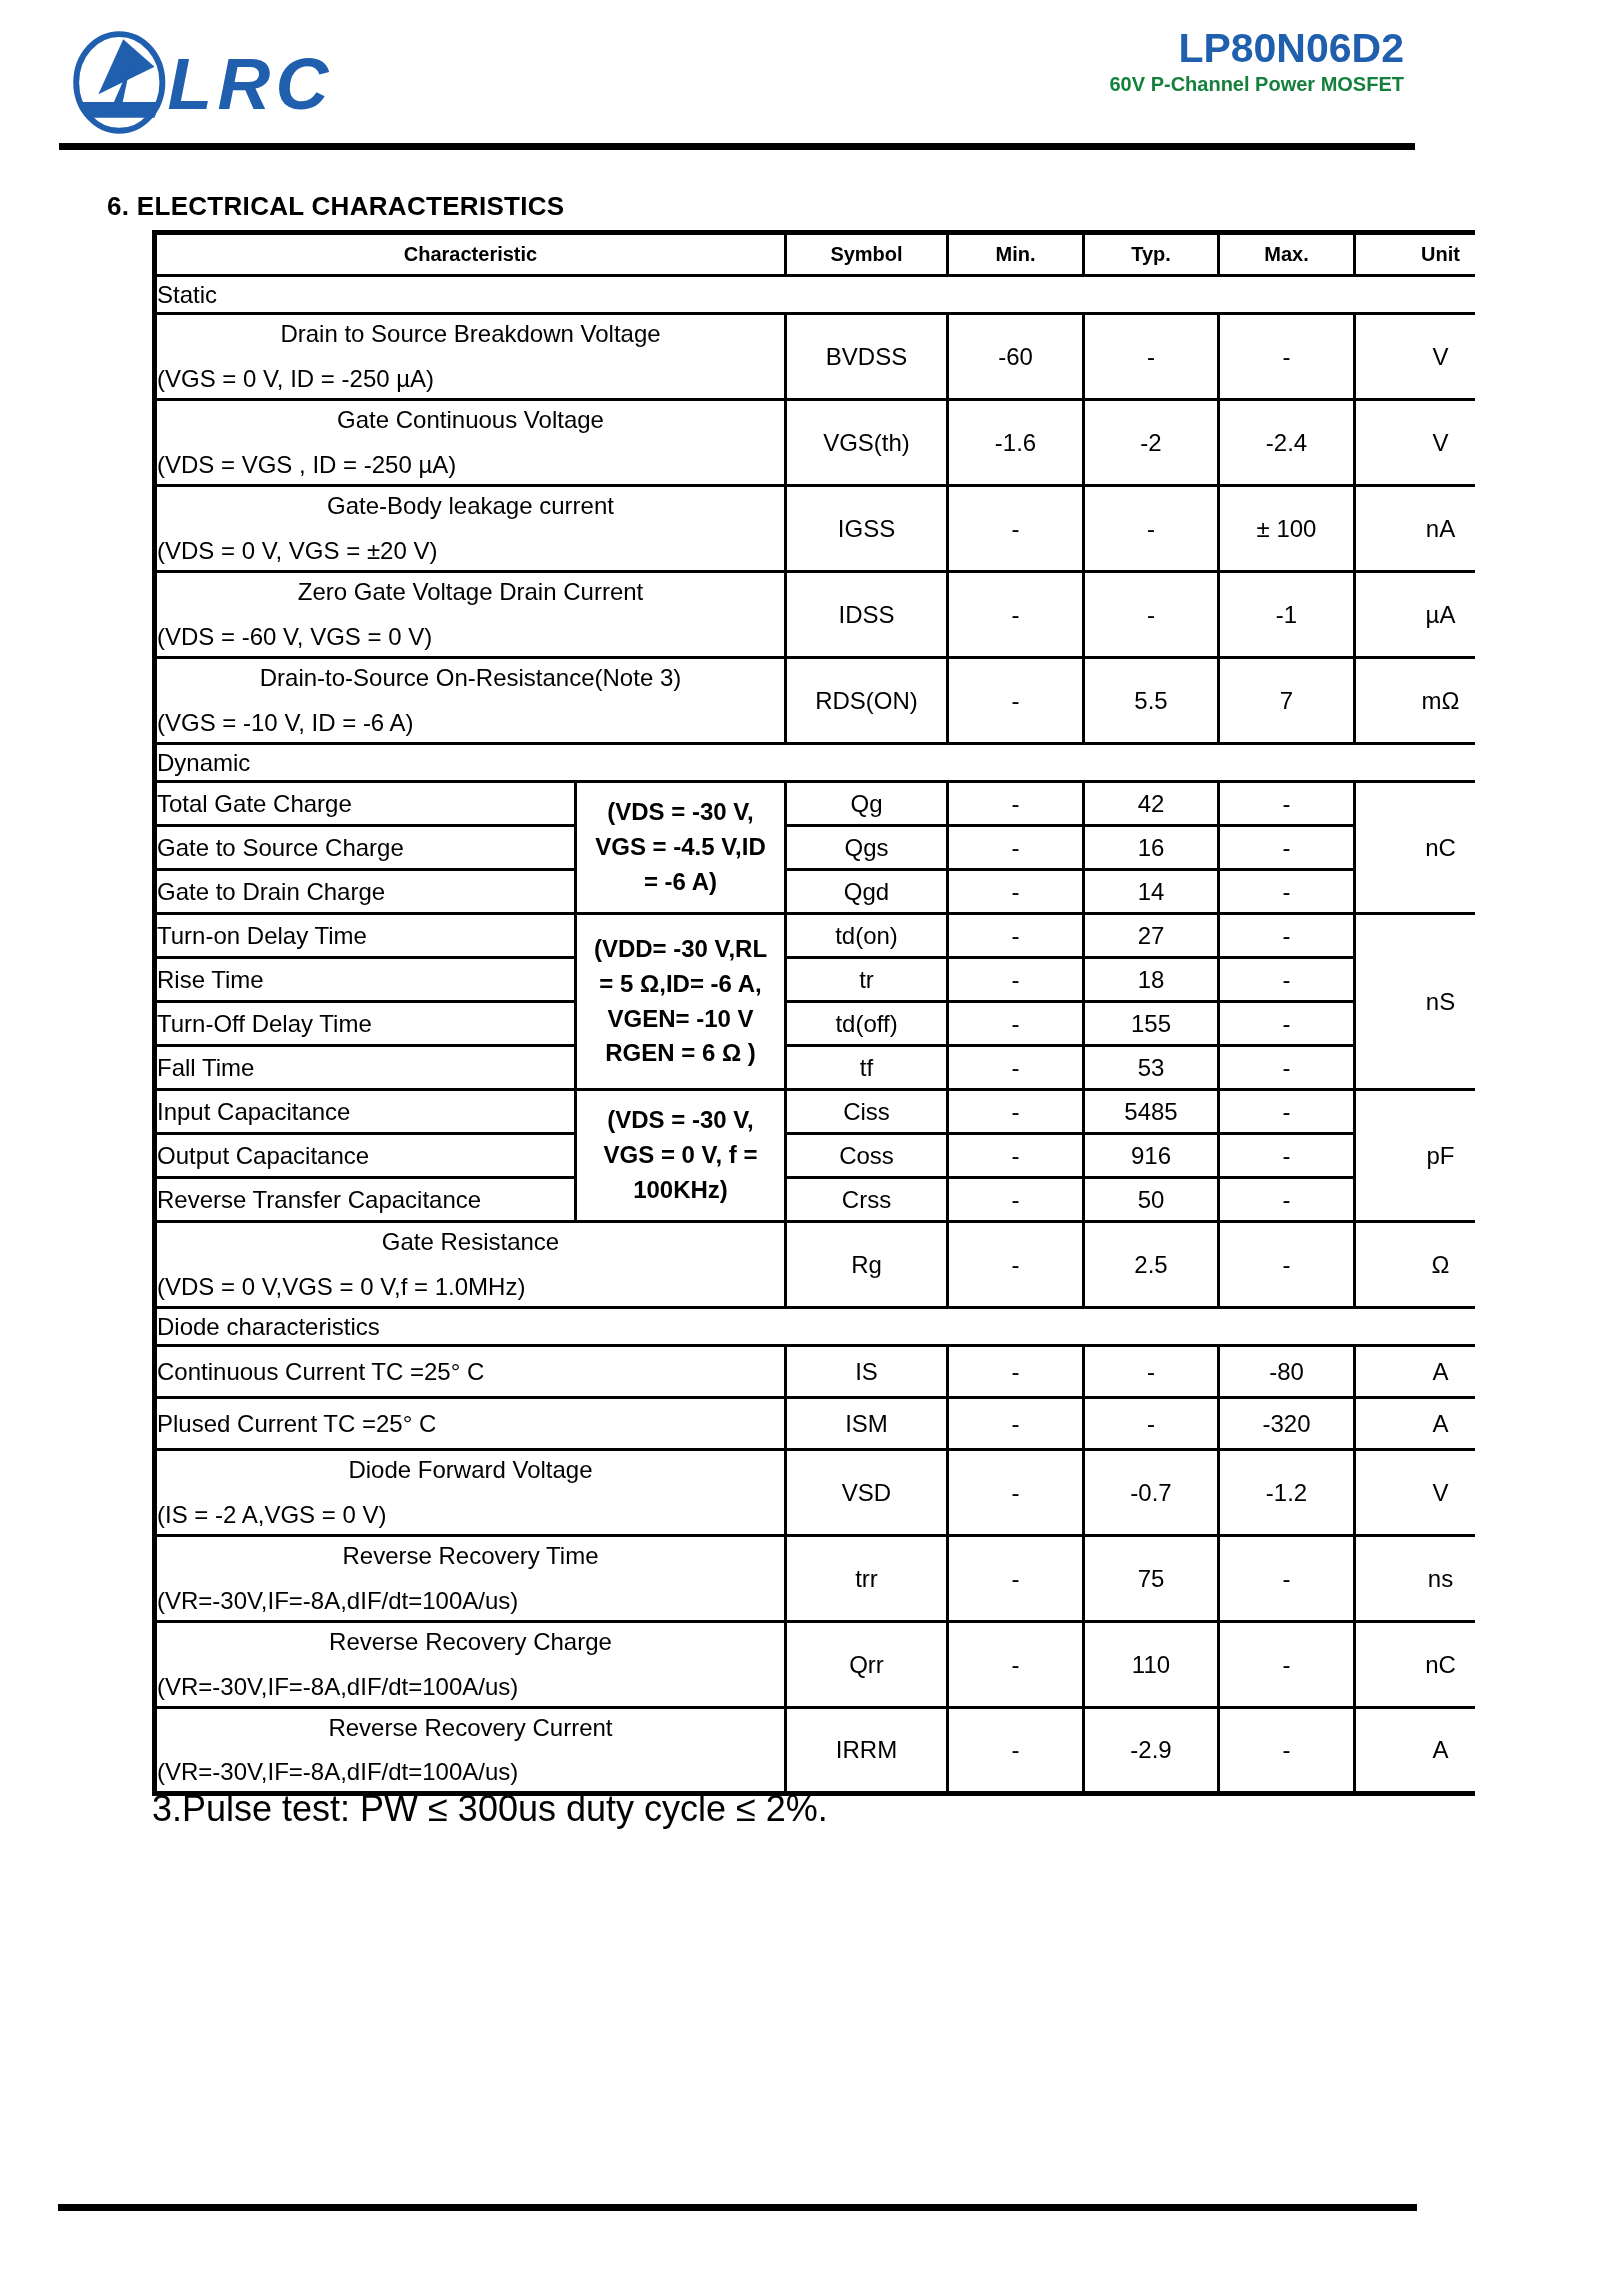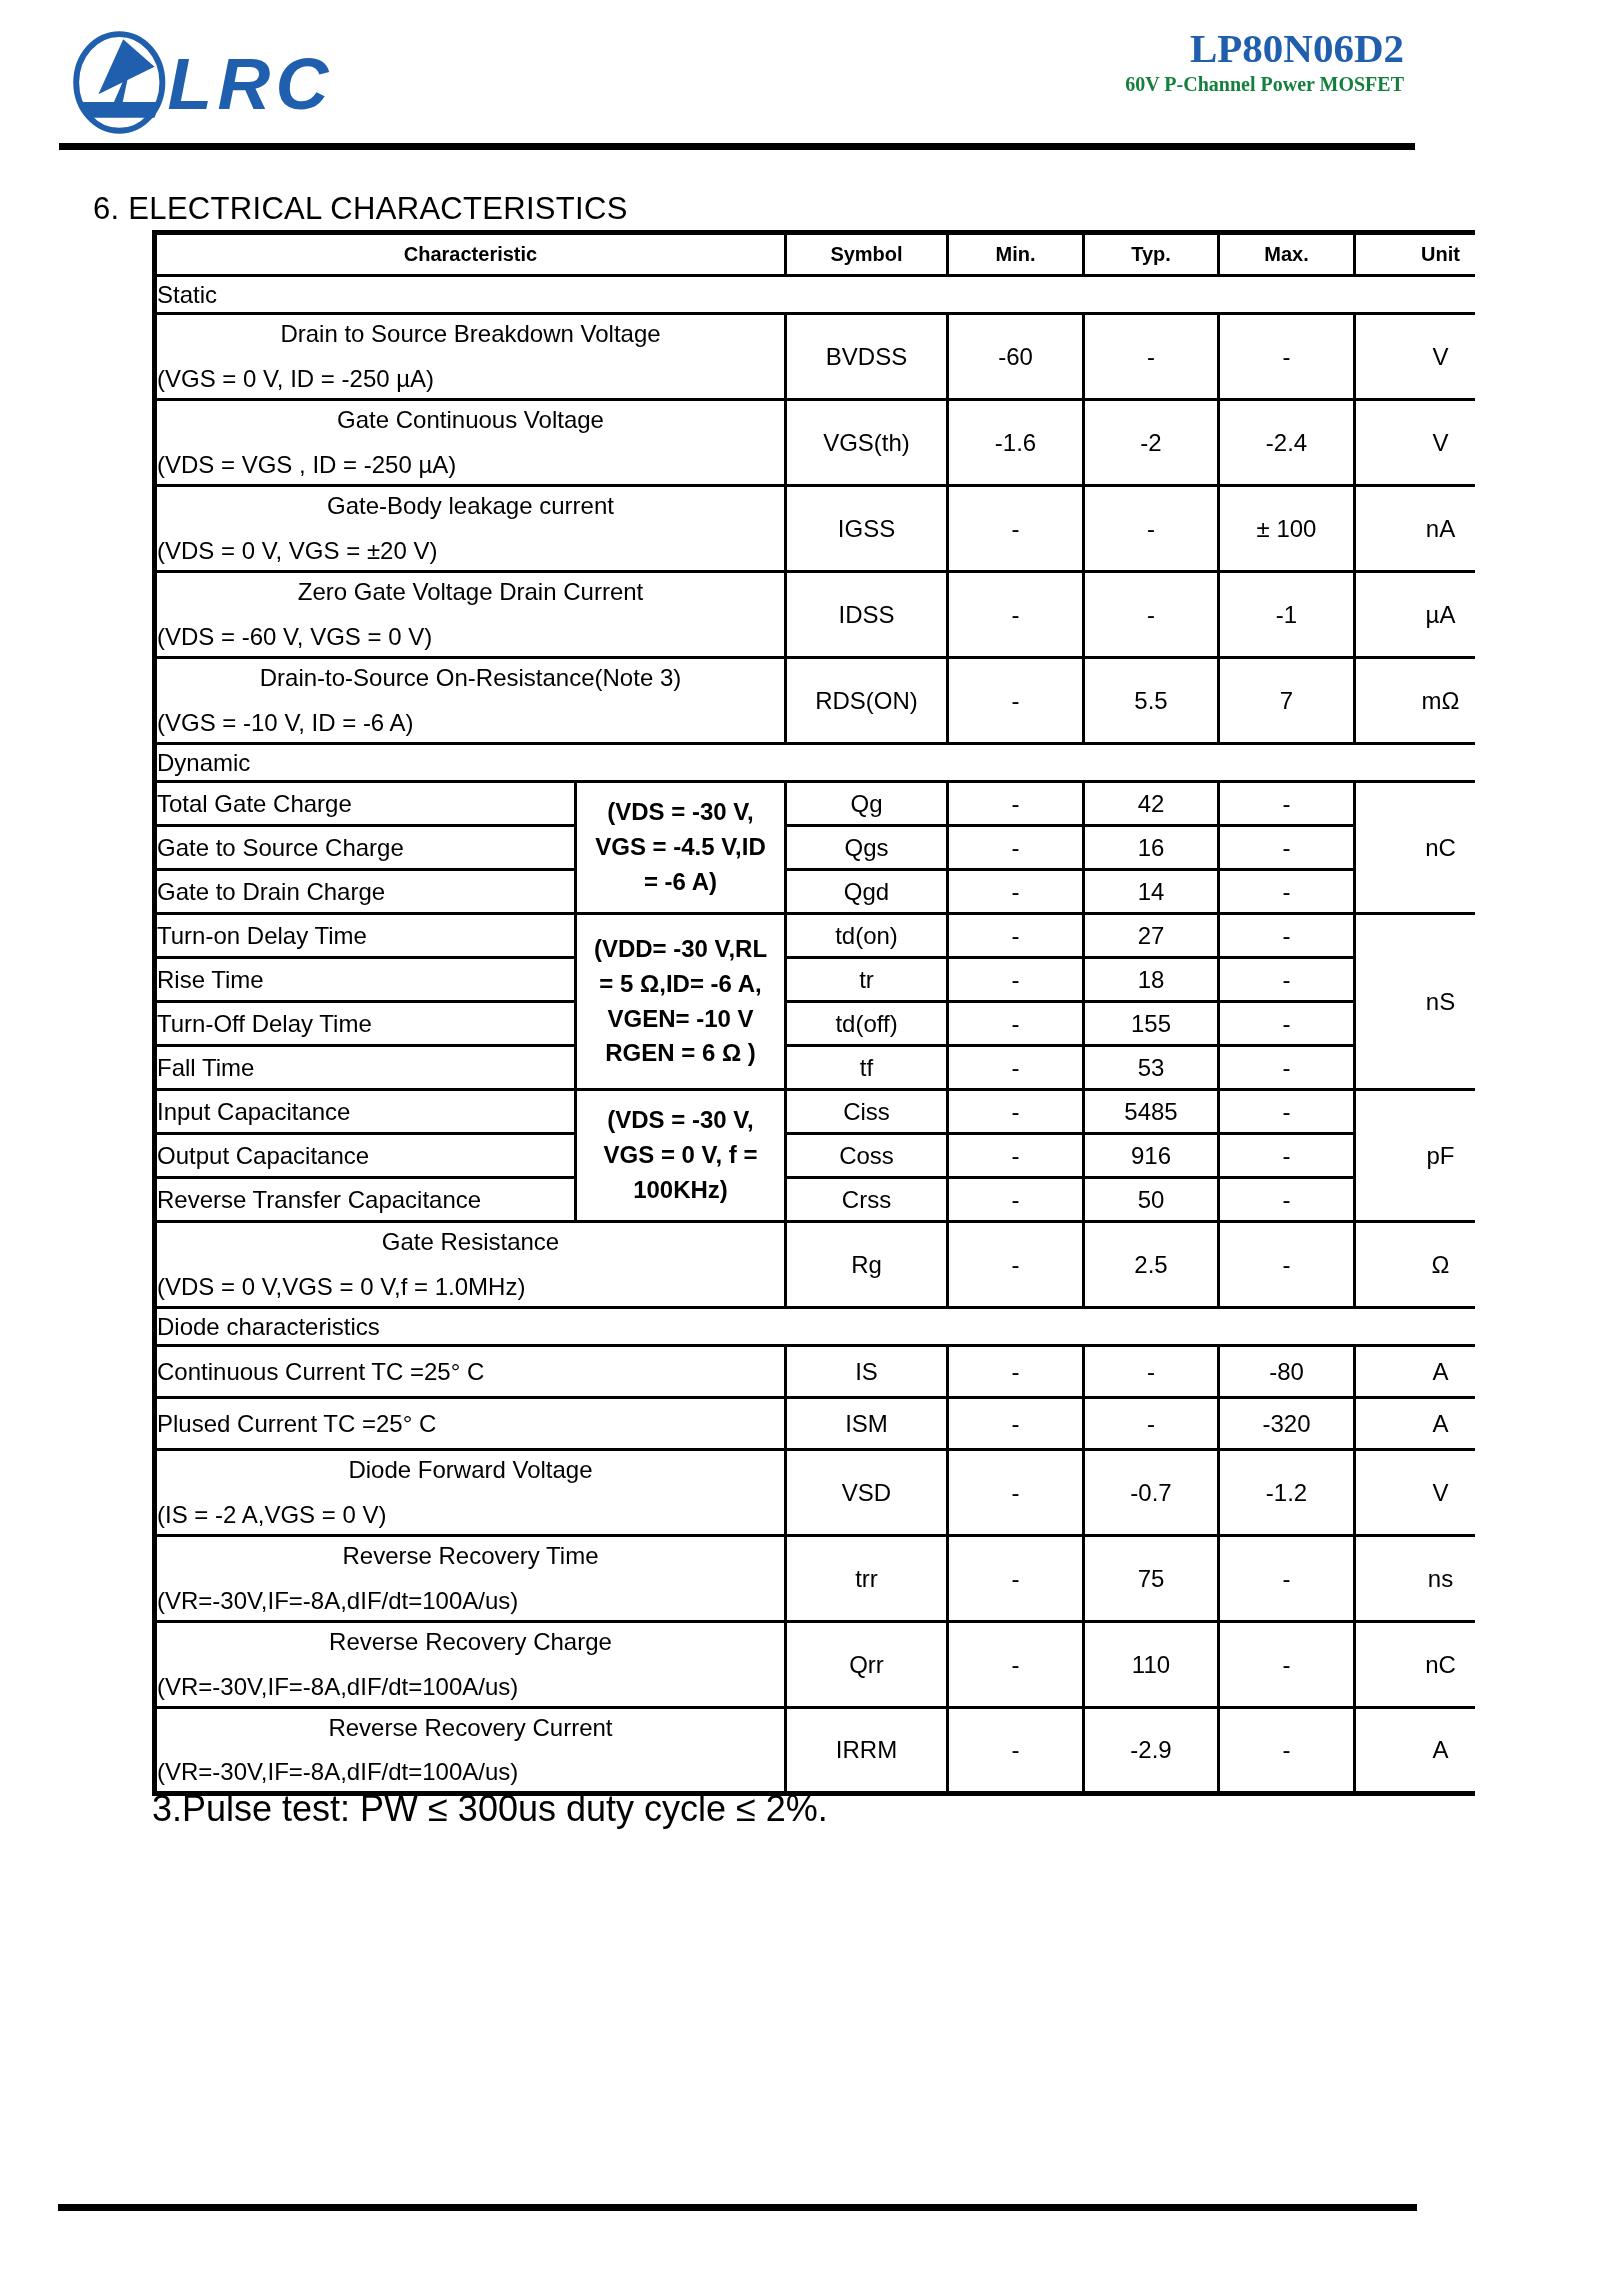--- a/index.html
+++ b/index.html
@@ -6,26 +6,26 @@
   .page{
     position:relative;
     width:1475px;height:2295px;
     background:#ffffff;
     font-family:"Liberation Sans","DejaVu Sans",sans-serif;
     color:#000;
     overflow:hidden;
   }
   
   .logo{position:absolute;left:68px;top:25px;width:288px;height:111px;}
-  .title-block{position:absolute;right:71px;top:26px;text-align:right;font-family:Liberation Serif, serif;}
+  .title-block{position:absolute;right:71px;top:26px;text-align:right;}
   .part-number{font-size:41px;font-weight:bold;color:#1f5fae;line-height:1.1;}
   .part-subtitle{font-size:20px;font-weight:bold;color:#15803d;line-height:1.35;}
   .top-rule{position:absolute;left:59px;right:60px;top:143px;height:7.2px;background:#000;}
   
-  .section-title{position:absolute;left:93px;top:191px;font-size:31px;font-weight:normal;letter-spacing:0.3px;}
+  .section-title{position:absolute;left:107px;top:191px;font-size:26px;font-weight:bold;letter-spacing:0.3px;}
   
   .ec-table{
     position:absolute;left:152px;top:230px;
     width:1374px;border-collapse:collapse;table-layout:fixed;
     border:5.9px solid #000;
   }
   .ec-table td{
     border:3.3px solid #000;
     font-size:24px;
     vertical-align:middle;

